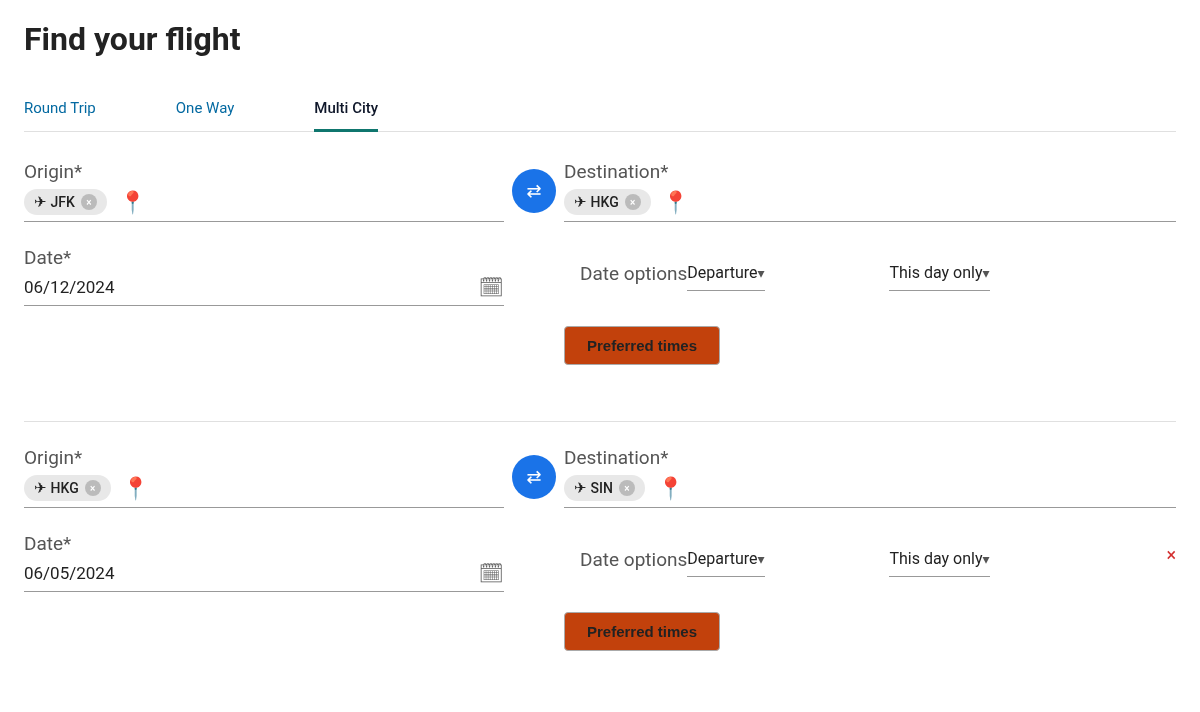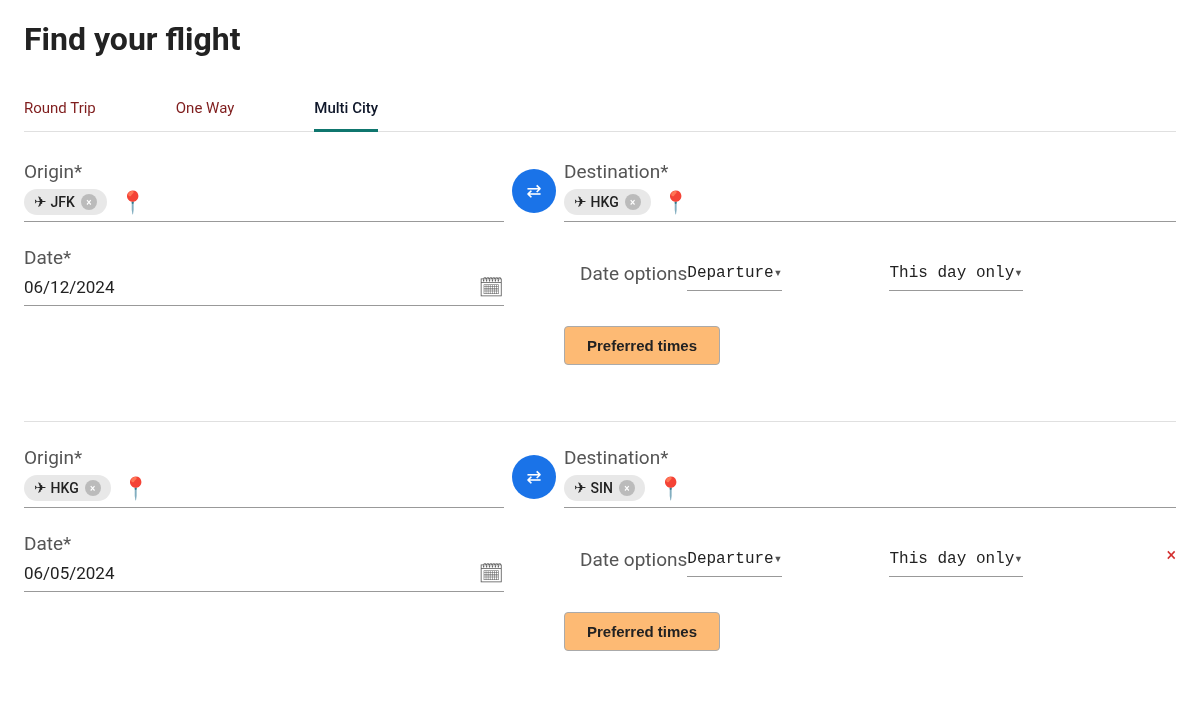--- a/index.html
+++ b/index.html
@@ -17,21 +17,21 @@
     }
     .tabs {
       display: flex;
       border-bottom: 1px solid #e0e0e0;
       margin-bottom: 28px;
     }
     .tab {
       padding: 12px 0;
       margin-right: 80px;
       font-size: 15px;
-      color: #7f1d1d;
+      color: #0369a1;
       cursor: pointer;
       border-bottom: 2px solid transparent;
       position: relative;
       top: 1px;
     }
     .tab.active {
       color: #0f172a;
       border-bottom: 3px solid #0f766e;
       font-weight: 500;
     }
@@ -161,21 +161,20 @@
       display: flex;
       flex-direction: row;
       flex: 1;
     }
     .select-underline {
       display: flex;
       align-items: center;
       justify-content: flex-end;
       border-bottom: 1px solid #999;
       padding-bottom: 6px;
-      font-family: Liberation Mono, monospace;
     }
     .select-value {
       font-size: 16px;
     }
     .chevron-down {
       font-size: 14px;
       color: #555;
       cursor: pointer;
     }
     .select-group-wide {
@@ -190,21 +189,21 @@
       right: 0;
       top: -4px;
     }
     
     .preferred-times-row {
       margin-top: 16px;
       margin-bottom: 8px;
     }
     .preferred-times-btn {
       border: 1.5px solid #aaa;
-      background: #fdba74;
+      background: #c2410c;
       border-radius: 4px;
       padding: 10px 22px;
       font-size: 15px;
       font-weight: 600;
       cursor: pointer;
       color: #222;
     }
     
     .segment-row {
       display: flex;

